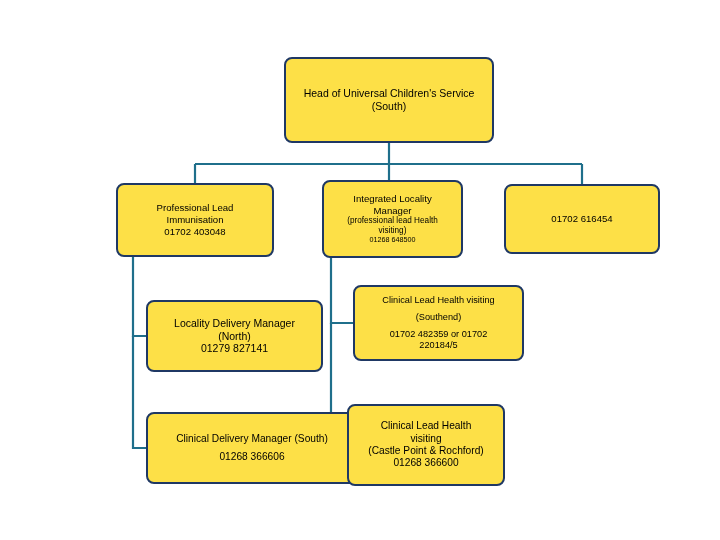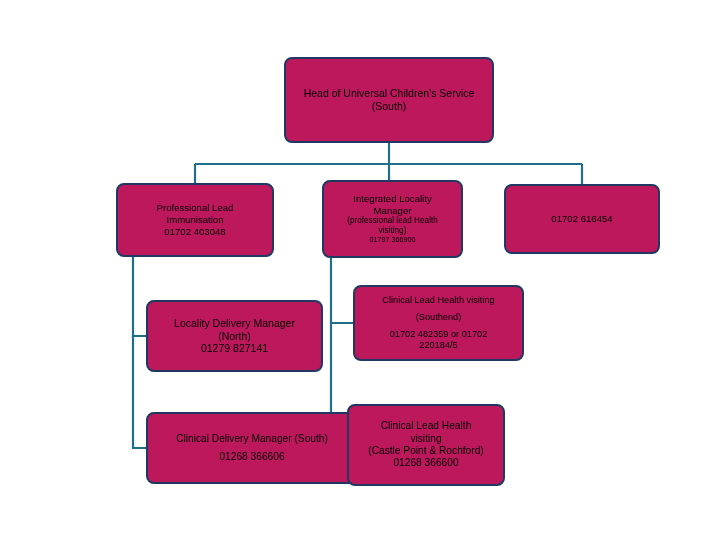--- a/index.html
+++ b/index.html
@@ -23,21 +23,21 @@
   .connectors {
     position: absolute;
     left: 0; top: 0;
     width: 720px;
     height: 540px;
     z-index: 1;
   }
   .node {
     position: absolute;
     box-sizing: border-box;
-    background: #be185d;
+    background: #fde047;
     border: 2px solid #1f3864;
     border-radius: 8px;
     display: flex;
     flex-direction: column;
     align-items: center;
     justify-content: center;
     text-align: center;
     color: #000000;
     z-index: 2;
     padding: 2px 16px;
@@ -122,21 +122,21 @@
   </div>
 
   <div class="node" id="node-prof-lead">
     <span class="line">Professional Lead Immunisation</span>
     <span class="line">01702 403048</span>
   </div>
 
   <div class="node" id="node-integrated">
     <span class="line">Integrated Locality Manager</span>
     <span class="line sub">(professional lead Health visiting)</span>
-    <span class="line sub-sm">01797 366900</span>
+    <span class="line sub-sm">01268 648500</span>
   </div>
 
   <div class="node" id="node-childrens-centre">
     <span class="line">01702 616454</span>
   </div>
 
   <div class="node" id="node-cdm-north">
     <span class="line">Locality Delivery Manager (North)</span>
     <span class="line">01279 827141</span>
   </div>

